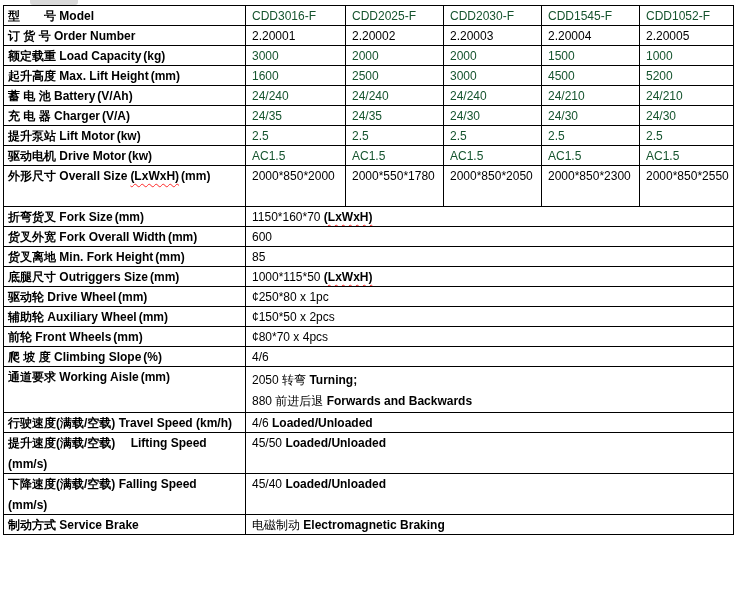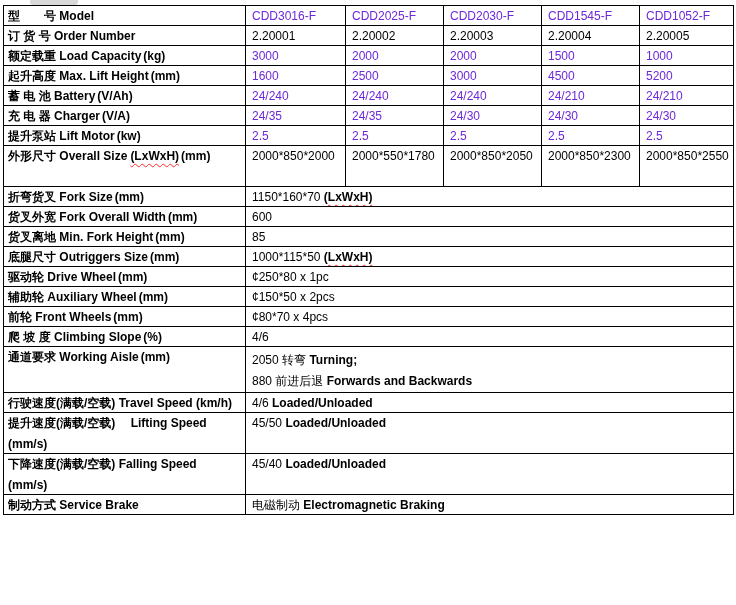--- a/index.html
+++ b/index.html
@@ -10,21 +10,21 @@
   tr.nr{height:20px;}
   tr.t41{height:41px;}
   tr.t43{height:43px;}
   td.top{vertical-align:top;padding-top:3px;}
   .lc{padding:0 3px 0 4px;font-weight:bold;}
   .lrow{display:flex;justify-content:flex-start;align-items:baseline;}
   .lt{white-space:nowrap;}
   .lu{font-weight:bold;padding-left:2px;}
   .l2{display:block;margin-top:7px;}
   .vc{padding:0 2px 0 6px;}
-  .v-blue{color:#6d28d9;margin-top:11px;}
+  .v-blue{color:#14532d;margin-top:11px;}
   .v-red{color:#cc6666;}
   .v-plain{color:#000000;}
   .b{font-weight:bold;}
   .sp{font-weight:bold;text-decoration-line:underline;text-decoration-style:wavy;text-decoration-color:#ff2a2a;text-decoration-thickness:1px;text-underline-offset:3px;}
   .lgroup .sp{margin-left:3px;}
   .vline{line-height:21px;white-space:nowrap;}
 </style>
 </head>
 <body>
 
@@ -131,20 +131,33 @@
             <span class="lu">(kw)</span>
           </div>
     </td>
     <td class="vc v-blue">2.5</td>
     <td class="vc v-blue">2.5</td>
     <td class="vc v-blue">2.5</td>
     <td class="vc v-blue">2.5</td>
     <td class="vc v-blue">2.5</td>
   </tr>
 
+  <tr class="nr">
+    <td class="lc">
+      <div class="lrow">
+            <span class="lt">驱动电机 Drive Motor</span>
+            <span class="lu">(kw)</span>
+          </div>
+    </td>
+    <td class="vc v-blue">AC1.5</td>
+    <td class="vc v-blue">AC1.5</td>
+    <td class="vc v-blue">AC1.5</td>
+    <td class="vc v-blue">AC1.5</td>
+    <td class="vc v-blue">AC1.5</td>
+  </tr>
 
 
 
   <tr class="t41">
     <td class="lc top">
       <div class="lrow">
             <span class="lgroup"><span>外形尺寸 Overall Size</span><span class="sp">(LxWxH)</span></span>
             <span class="lu">(mm)</span>
           </div>
     </td>

